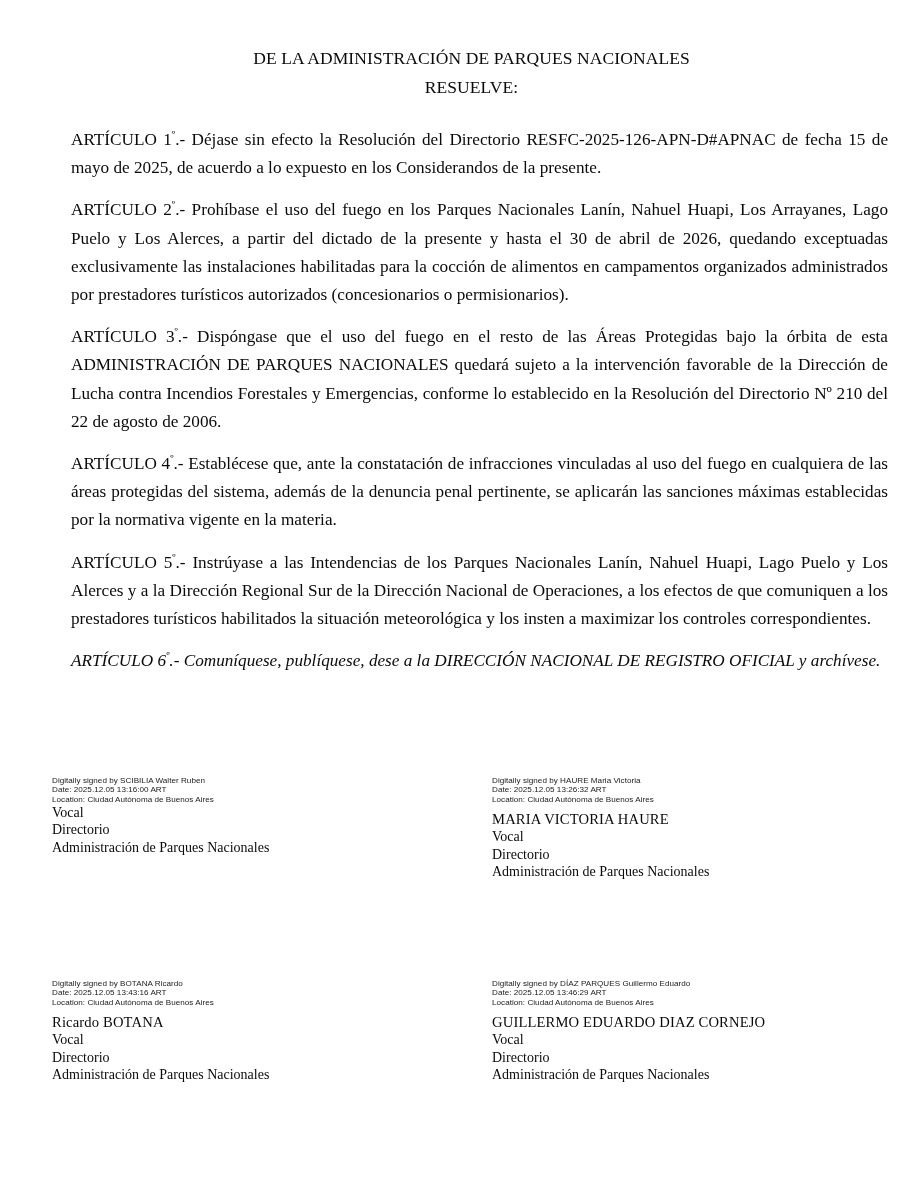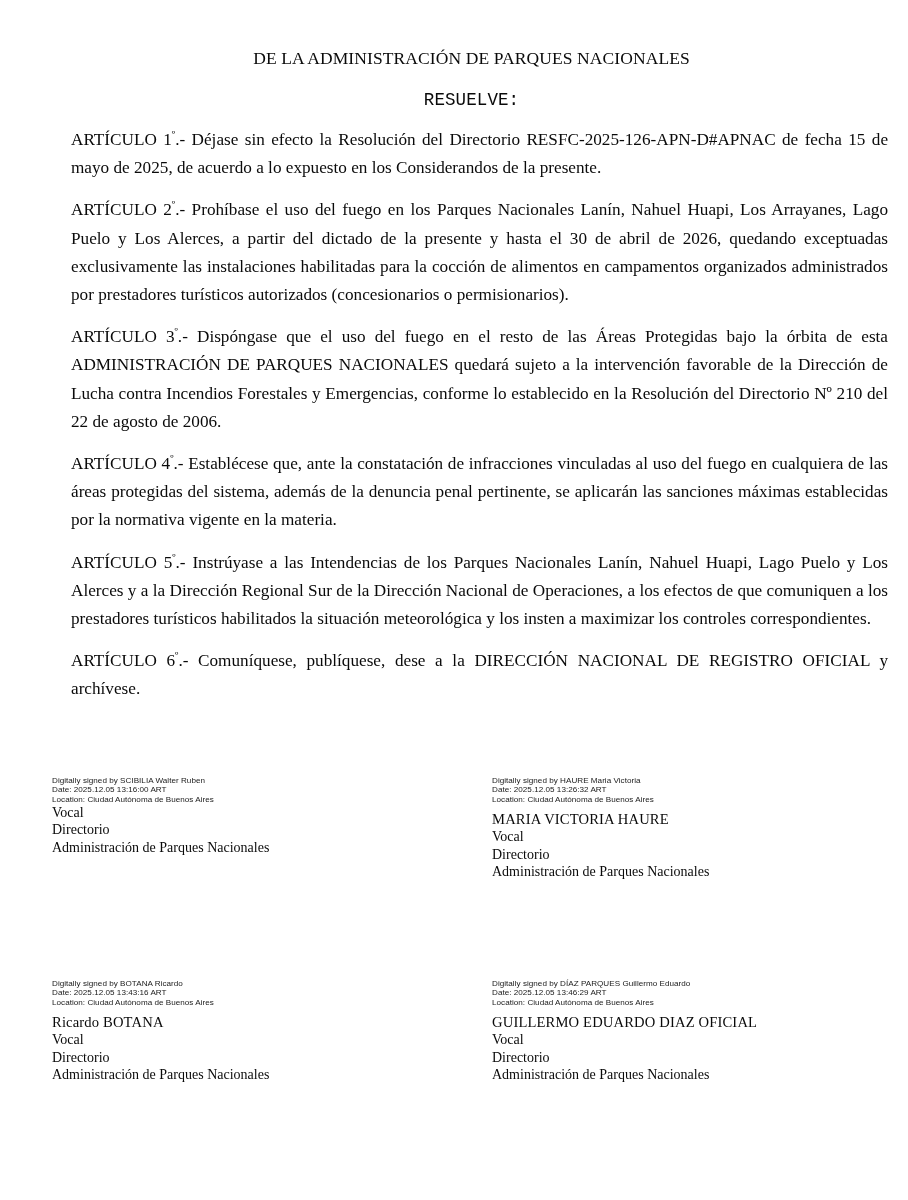--- a/index.html
+++ b/index.html
@@ -30,38 +30,38 @@
     position: absolute;
     left: 63px;
     width: 817px;
     text-align: center;
     font-size: 17.5px;
     line-height: 22px;
     letter-spacing: 0.1px;
     white-space: nowrap;
   }
   #org-heading { top: 47px; }
-  #resuelve-heading { top: 89px; font-family: Liberation Mono, monospace; }
+  #resuelve-heading { top: 76px; }
 
   
   .articles {
     position: absolute;
     left: 71px;
     top: 126px;
     width: 817px;
   }
   .article {
     text-align: justify;
     text-justify: inter-word;
     font-size: 17.2px;
     line-height: 28.2px;
     margin: 0 0 14px 0;
     hyphens: none;
   }
-  .article:last-child { margin-bottom: 0; }
+  .article:last-child { margin-bottom: 0; font-style: italic; }
   .ord {
     font-size: 0.62em;
     vertical-align: super;
     line-height: 0;
   }
 
   
   .sig-block {
     position: absolute;
     width: 370px;
@@ -143,19 +143,19 @@
     <div class="sig-name">Ricardo BOTANA</div>
     <div class="sig-line">Vocal</div>
     <div class="sig-line">Directorio</div>
     <div class="sig-line">Administración de Parques Nacionales</div>
   </div>
 
   <div class="sig-block sig-col-right sig-row-bottom">
     <div class="sig-meta">Digitally signed by DÍAZ PARQUES Guillermo Eduardo</div>
     <div class="sig-meta">Date: 2025.12.05 13:46:29 ART</div>
     <div class="sig-meta">Location: Ciudad Autónoma de Buenos Aires</div>
-    <div class="sig-name">GUILLERMO EDUARDO DIAZ OFICIAL</div>
+    <div class="sig-name">GUILLERMO EDUARDO DIAZ CORNEJO</div>
     <div class="sig-line">Vocal</div>
     <div class="sig-line">Directorio</div>
     <div class="sig-line">Administración de Parques Nacionales</div>
   </div>
 
 </div>
 
 </body></html>

